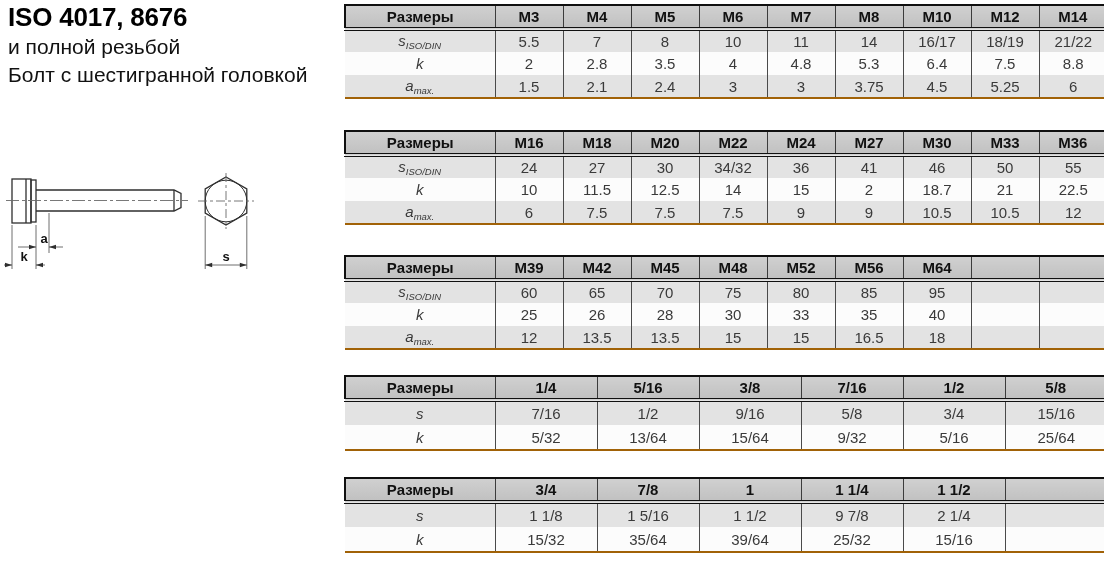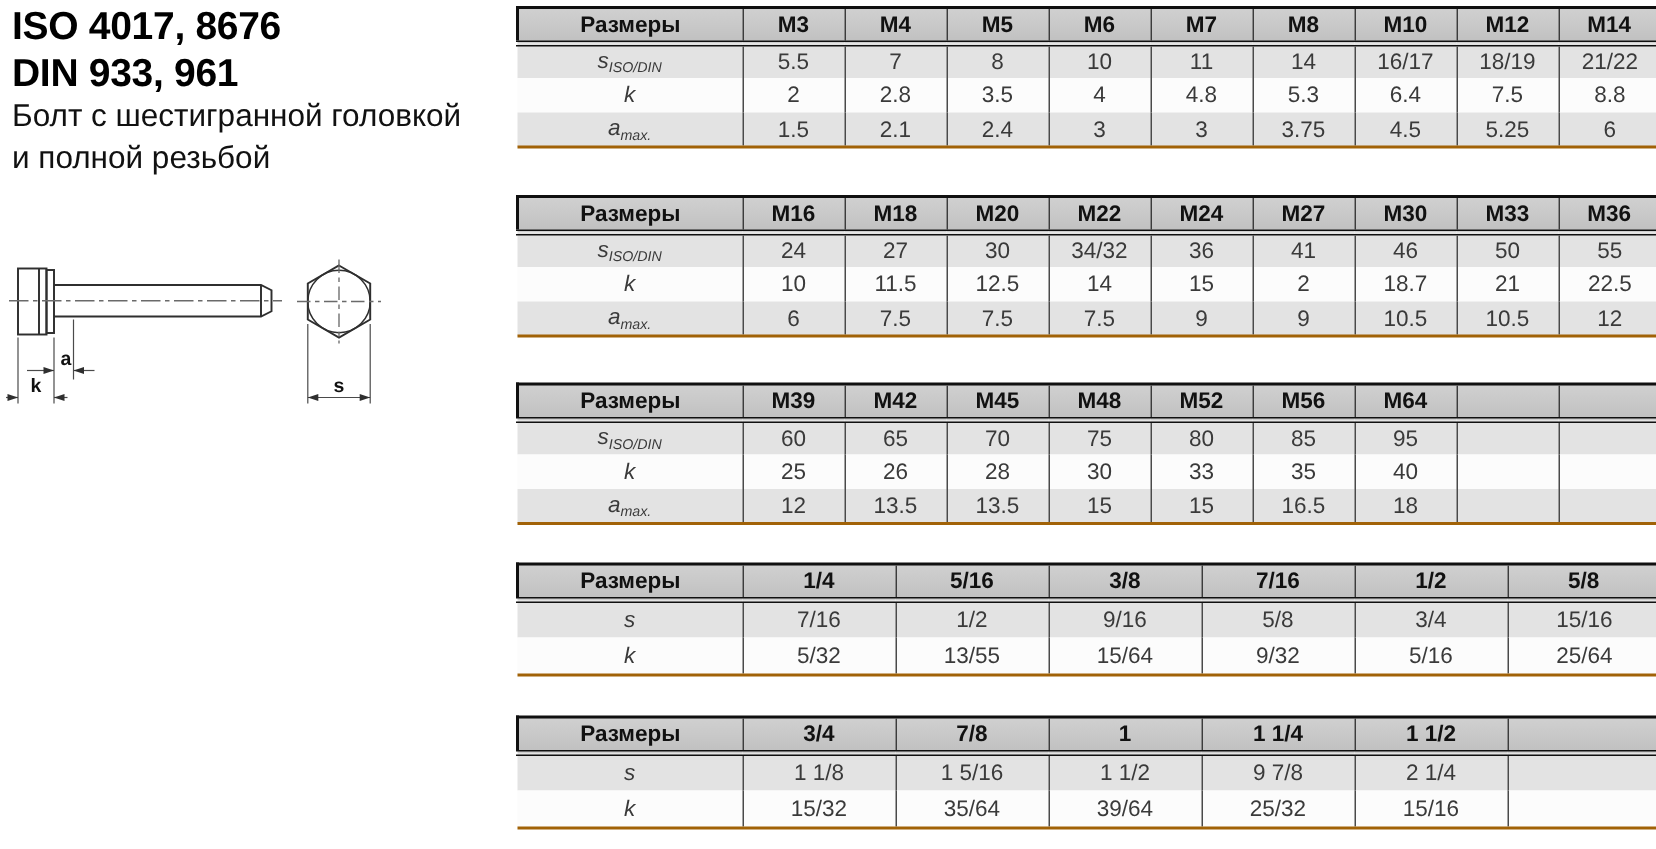--- a/index.html
+++ b/index.html
@@ -40,23 +40,22 @@
   .row-label sub { font-size:9.5px; vertical-align:-3px; letter-spacing:0; }
   .row-label { color:#2e2e2e;font-style:italic; }
 </style>
 </head>
 <body>
 
 <div class="page">
 
   <div class="title-block">
     <div class="title-line">ISO 4017, 8676</div>
-    <div class="title-line">DIN 933, 961</div>
+    <div class="subtitle-line">и полной резьбой</div>
     <div class="subtitle-line">Болт с шестигранной головкой</div>
-    <div class="subtitle-line">и полной резьбой</div>
   </div>
 
   <svg class="drawing-svg" viewBox="0 0 285 135">
 
     <rect class="outline" x="8" y="16" width="19" height="44"></rect>
     <line class="outline" x1="22" y1="16" x2="22" y2="60"></line>
     <rect class="outline" x="27" y="17" width="5" height="42"></rect>
 
     <path class="outline" d="M32,27 H170 L177,30.5 V44.5 L170,48 H32"></path>
     <line class="outline" x1="170" y1="27" x2="170" y2="48"></line>
@@ -318,21 +317,21 @@
             <td>7/16</td>
             <td>1/2</td>
             <td>9/16</td>
             <td>5/8</td>
             <td>3/4</td>
             <td>15/16</td>
           </tr>
           <tr class="plain">
             <td class="row-label"><span>k</span></td>
             <td>5/32</td>
-            <td>13/55</td>
+            <td>13/64</td>
             <td>15/64</td>
             <td>9/32</td>
             <td>5/16</td>
             <td>25/64</td>
           </tr>
         </tbody>
       </table>
       <table class="dim-table imperial" style="top: 477px;">
         <colgroup>
           <col style="width: 150px;">

